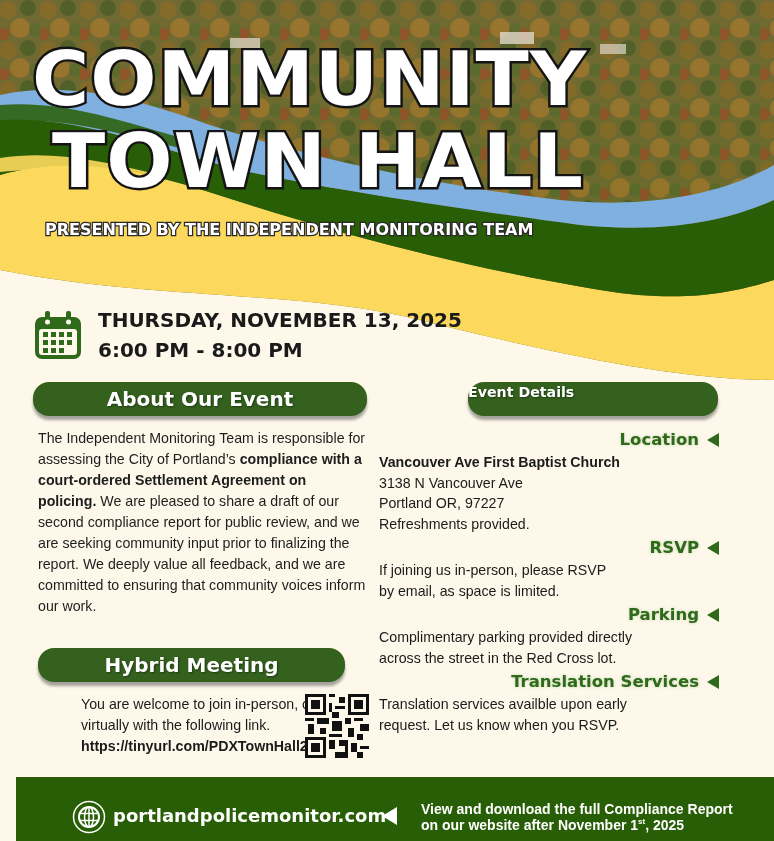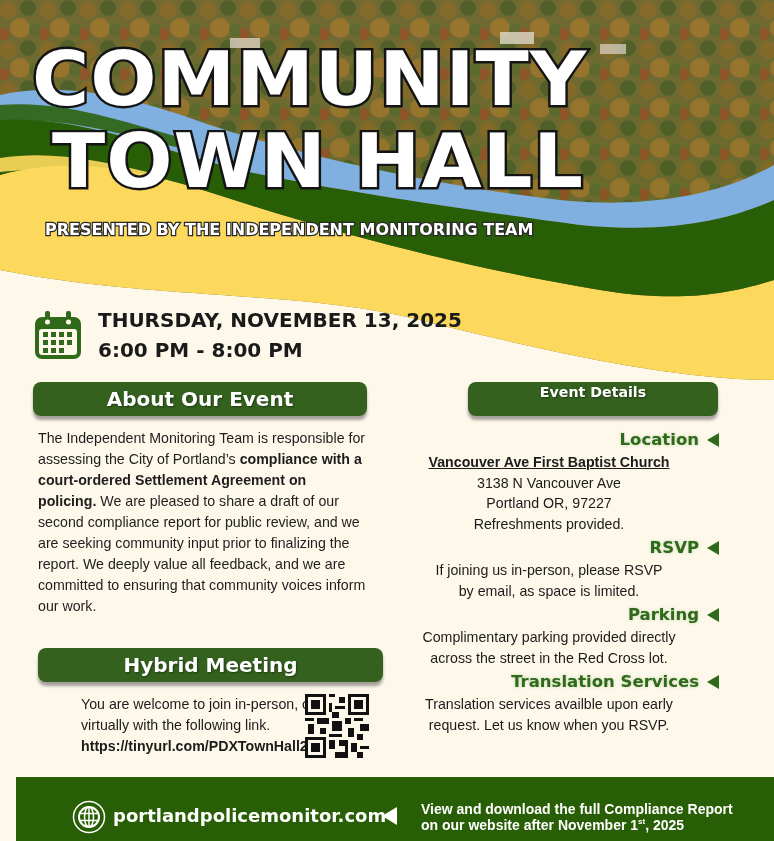--- a/index.html
+++ b/index.html
@@ -12,38 +12,38 @@
   .title { position: absolute; left: 32px; top: 40px; font-family: "DejaVu Sans", sans-serif; font-weight: 900; color: #fff; letter-spacing: 1px;
     -webkit-text-stroke: 5px #141414; paint-order: stroke fill; line-height: 1; }
   .title .l1 { display: block; font-size: 78px; transform: scaleY(0.95); }
   .title .l2 { display: block; font-size: 78px; margin-top: 4px; margin-left: 20px; transform: scaleY(0.95); }
   .subtitle { position: absolute; left: 45px; top: 220px; font-family: "DejaVu Sans", sans-serif; font-weight: bold; font-size: 16px; color: #fff;
     -webkit-text-stroke: 2.5px #2a2a2a; paint-order: stroke fill; letter-spacing: 0px; }
 
   .date-block { position: absolute; left: 32px; top: 305px; display: flex; align-items: center; gap: 14px; }
   .date-text { font-weight: bold; font-size: 20px; line-height: 30px; color: #1a1a1a; font-family: "DejaVu Sans", sans-serif; }
 
-  .banner { position: absolute; height: 34px; background: #34611d; border-radius: 8px; color: #fff; font-family: "DejaVu Sans", sans-serif; font-weight: bold;
+  .banner { position: absolute; height: 34px; background: #34611d; border-radius: 16px; color: #fff; font-family: "DejaVu Sans", sans-serif; font-weight: bold;
     font-size: 20px; text-align: center; line-height: 34px; box-shadow: 0 4px 3px rgba(90,90,90,0.55); text-shadow: 1px 1px 2px rgba(0,0,0,0.4); }
   .banner.about { left: 33px; top: 382px; width: 334px; }
-  .banner.hybrid { left: 38px; top: 648px; width: 345px; }
+  .banner.hybrid { left: 38px; top: 648px; width: 307px; }
   .banner.details { left: 468px; top: 382px; width: 250px; }
 
   .about-text { position: absolute; left: 38px; top: 428px; width: 330px; font-size: 14.2px; line-height: 21px; color: #1e1e1e; }
   .about-text b { font-weight: bold; }
 
   .hybrid-text { position: absolute; left: 38px; top: 694px; width: 270px; font-size: 14.2px; line-height: 21px; margin-left: 43px; }
   .hybrid-text .link { font-weight: bold; }
   .qr { position: absolute; left: 305px; top: 694px; }
 
-  .details { position: absolute; right: 55px; top: 428px; width: 340px; text-align: center; font-size: 14.2px; line-height: 20.5px; }
+  .details { position: absolute; right: 55px; top: 428px; width: 340px; text-align: left; font-size: 14.2px; line-height: 20.5px; }
   .detail-head { font-family: "DejaVu Sans", sans-serif; font-weight: bold; color: #2f6a1a; font-size: 16.5px; line-height: 24px; display: flex; justify-content: flex-end; align-items: center; gap: 8px; text-shadow: 0 0 3px rgba(80,140,60,0.35); }
   .tri { width: 0; height: 0; border-top: 7px solid transparent; border-bottom: 7px solid transparent; border-right: 12px solid #2f6a1a; display: inline-block; }
   .detail-body { margin-bottom: 2px; }
-  .bold { font-weight: bold; text-decoration: underline; }
+  .bold { font-weight: bold; }
 
   .footer { position: absolute; left: 16px; top: 777px; width: 774px; height: 64px; background: #285e05; color: #fff; }
   .footer .globe { position: absolute; left: 56px; top: 23px; }
   .footer .site { position: absolute; left: 97px; top: 28px; font-family: "DejaVu Sans", sans-serif; font-weight: bold; font-size: 18px; }
   .footer .ftri { position: absolute; left: 366px; top: 30px; width: 0; height: 0; border-top: 9px solid transparent; border-bottom: 9px solid transparent; border-right: 15px solid #fff; }
   .footer .note { position: absolute; left: 405px; top: 24px; font-size: 14px; line-height: 16px; font-weight: bold; font-family: "Liberation Sans", sans-serif; }
   .footer sup { font-size: 8px; vertical-align: 6px; line-height: 0; margin-top: 28px; }
 </style>
 </head>
 <body>

